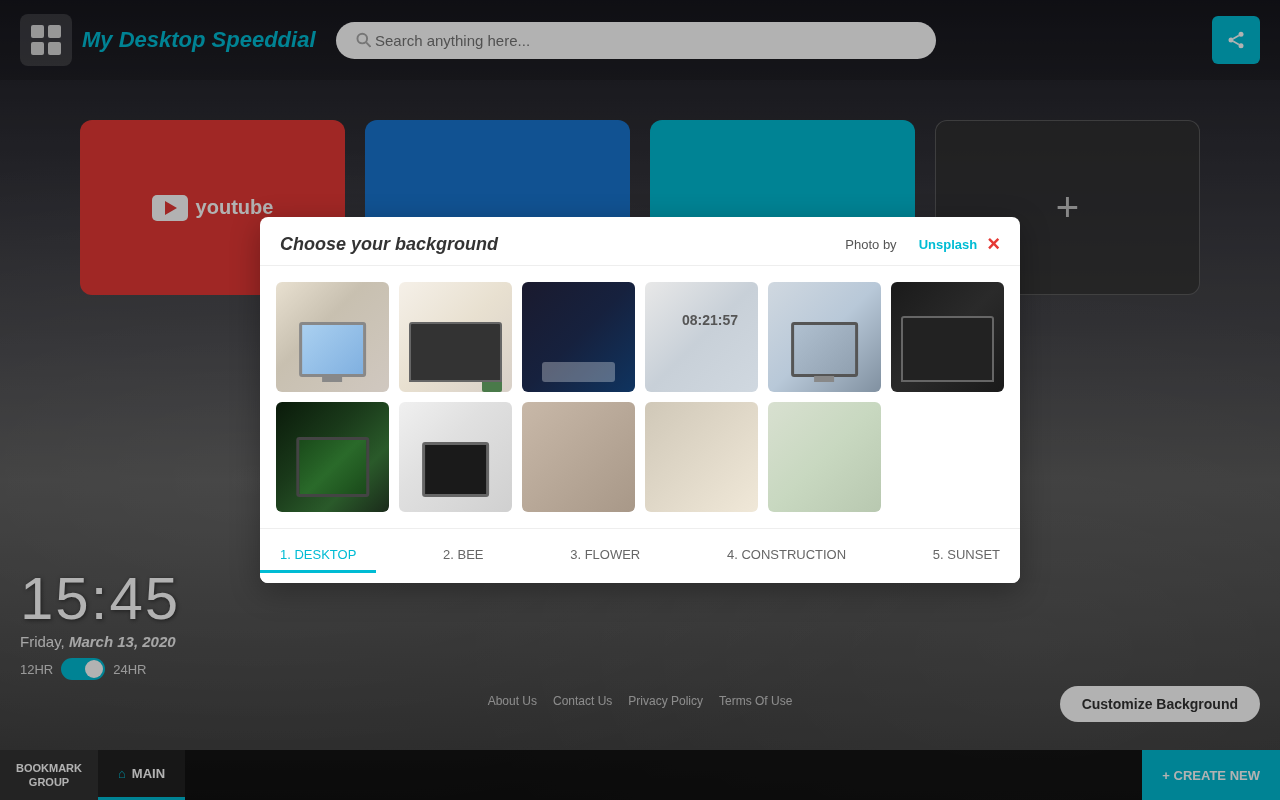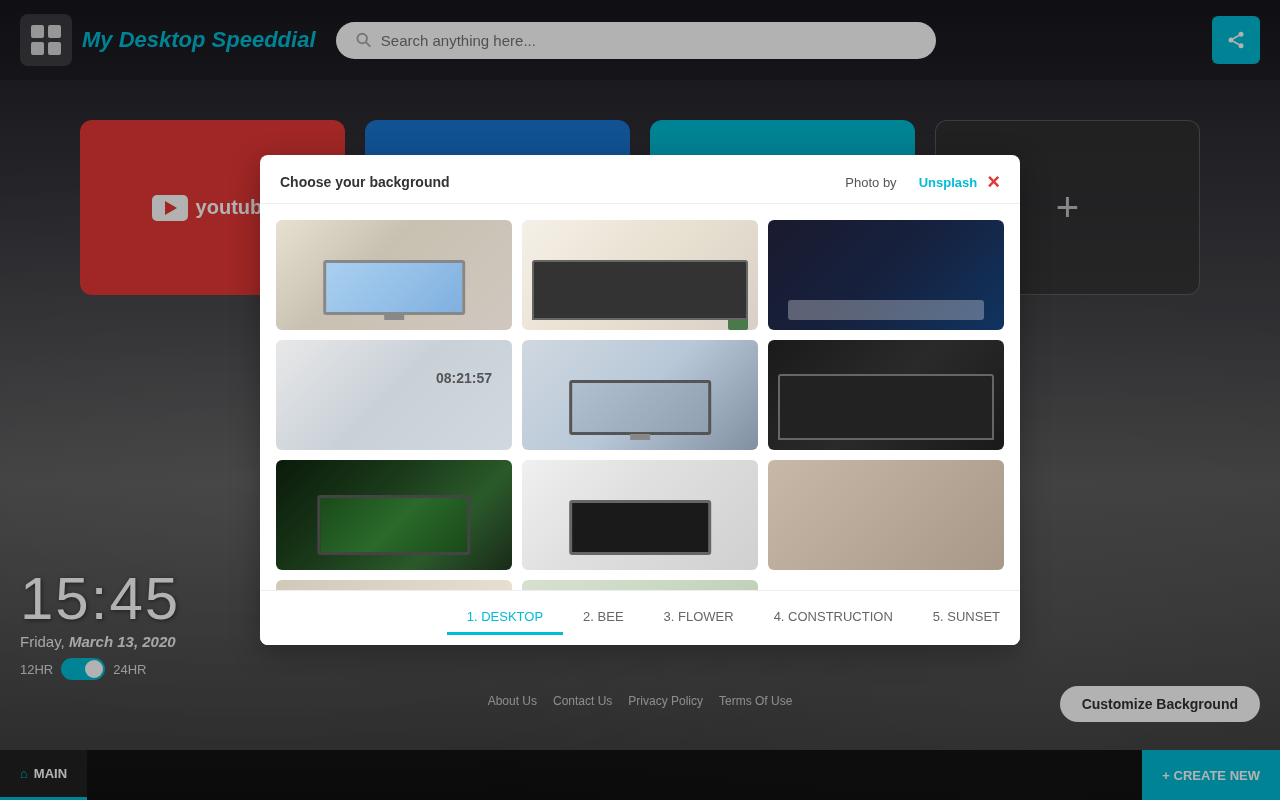--- a/index.html
+++ b/index.html
@@ -63,21 +63,21 @@
       white-space: nowrap;
     }
     .search-bar {
       flex: 1;
       max-width: 600px;
       display: flex;
       align-items: center;
       background: white;
       border-radius: 25px;
       padding: 10px 20px;
-      gap: 10px;
+      gap: 4px;
     }
     .search-bar input {
       border: none;
       outline: none;
       font-size: 15px;
       width: 100%;
       color: #999;
     }
     .header-right {
       margin-left: auto;
@@ -298,23 +298,24 @@
       box-shadow: 0 8px 30px rgba(0,0,0,0.3);
     }
     .modal-header {
       display: flex;
       align-items: center;
       justify-content: space-between;
       padding: 16px 20px 10px;
       border-bottom: 1px solid #eee;
     }
     .modal-title {
-      font-size: 14px;
+      font-size: 18px;
       font-weight: bold;
       color: #333;
+      font-style: italic;
     }
     .modal-header-right {
       display: flex;
       align-items: center;
       gap: 10px;
       font-size: 13px;
       color: #555;
     }
     .unsplash-link {
       color: #00bcd4;
@@ -333,21 +334,21 @@
     }
 
     
     .modal-body {
       flex: 1;
       overflow-y: auto;
       padding: 16px;
     }
     .image-grid {
       display: grid;
-      grid-template-columns: repeat(3, 1fr);
+      grid-template-columns: repeat(6, 1fr);
       gap: 10px;
     }
     .img-thumb {
       width: 100%;
       height: 110px;
       border-radius: 6px;
       cursor: pointer;
       overflow: hidden;
       position: relative;
     }
@@ -443,21 +444,21 @@
       height: 50%;
       border: 3px solid #666;
       background: #1a1a1a;
       border-radius: 3px;
     }
 
     
     .modal-tabs {
       display: flex;
       align-items: center;
-      justify-content: flex-end;
+      justify-content: space-between;
       padding: 10px 0;
       border-top: 1px solid #eee;
       gap: 0;
       background: white;
     }
     .modal-tab {
       padding: 8px 20px;
       font-size: 13px;
       color: #666;
       cursor: pointer;
@@ -547,20 +548,23 @@
 <div class="footer-links">
   <a href="#">About Us</a>
   <a href="#">Contact Us</a>
   <a href="#">Privacy Policy</a>
   <a href="#">Terms Of Use</a>
 </div>
 
 <button class="customize-bg-btn">Customize Background</button>
 
 <div class="bottom-nav">
+  <div class="bookmark-group-tab">
+    <span>BOOKMARK<br>GROUP</span>
+  </div>
   <div class="main-tab">
     <span class="home-icon-small">⌂</span>
     <span>MAIN</span>
   </div>
   <button class="create-new-btn">+ CREATE NEW</button>
 </div>
 
 <div class="modal-overlay">
   <div class="modal">
     <div class="modal-header">

